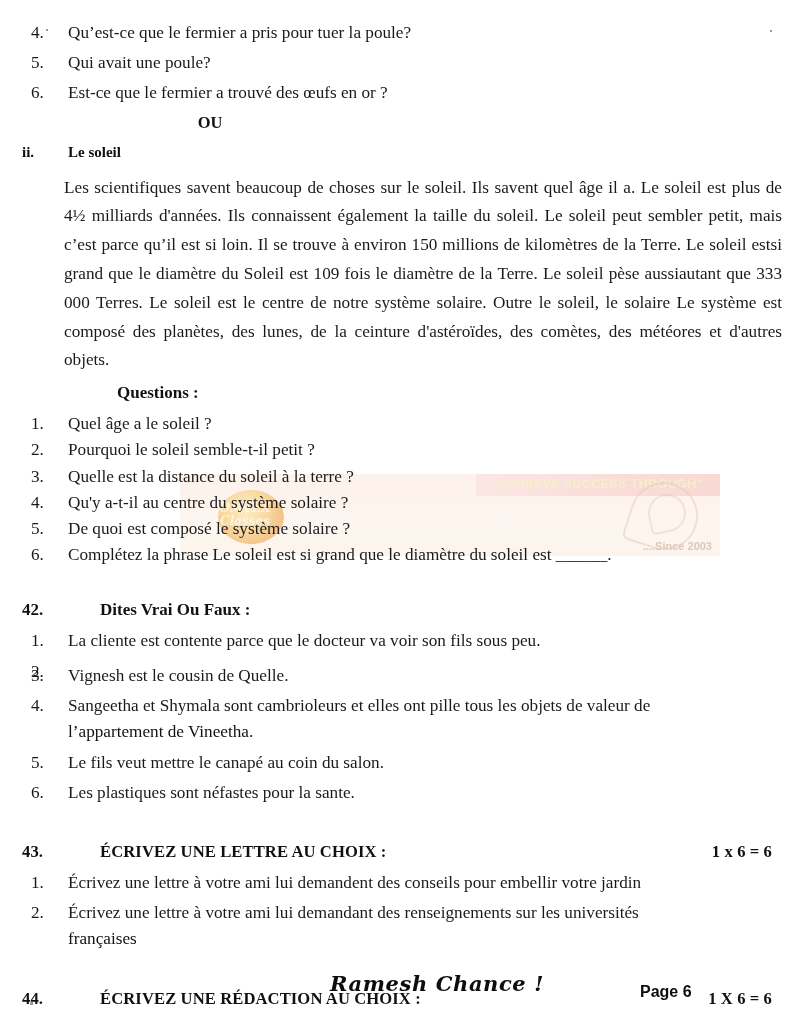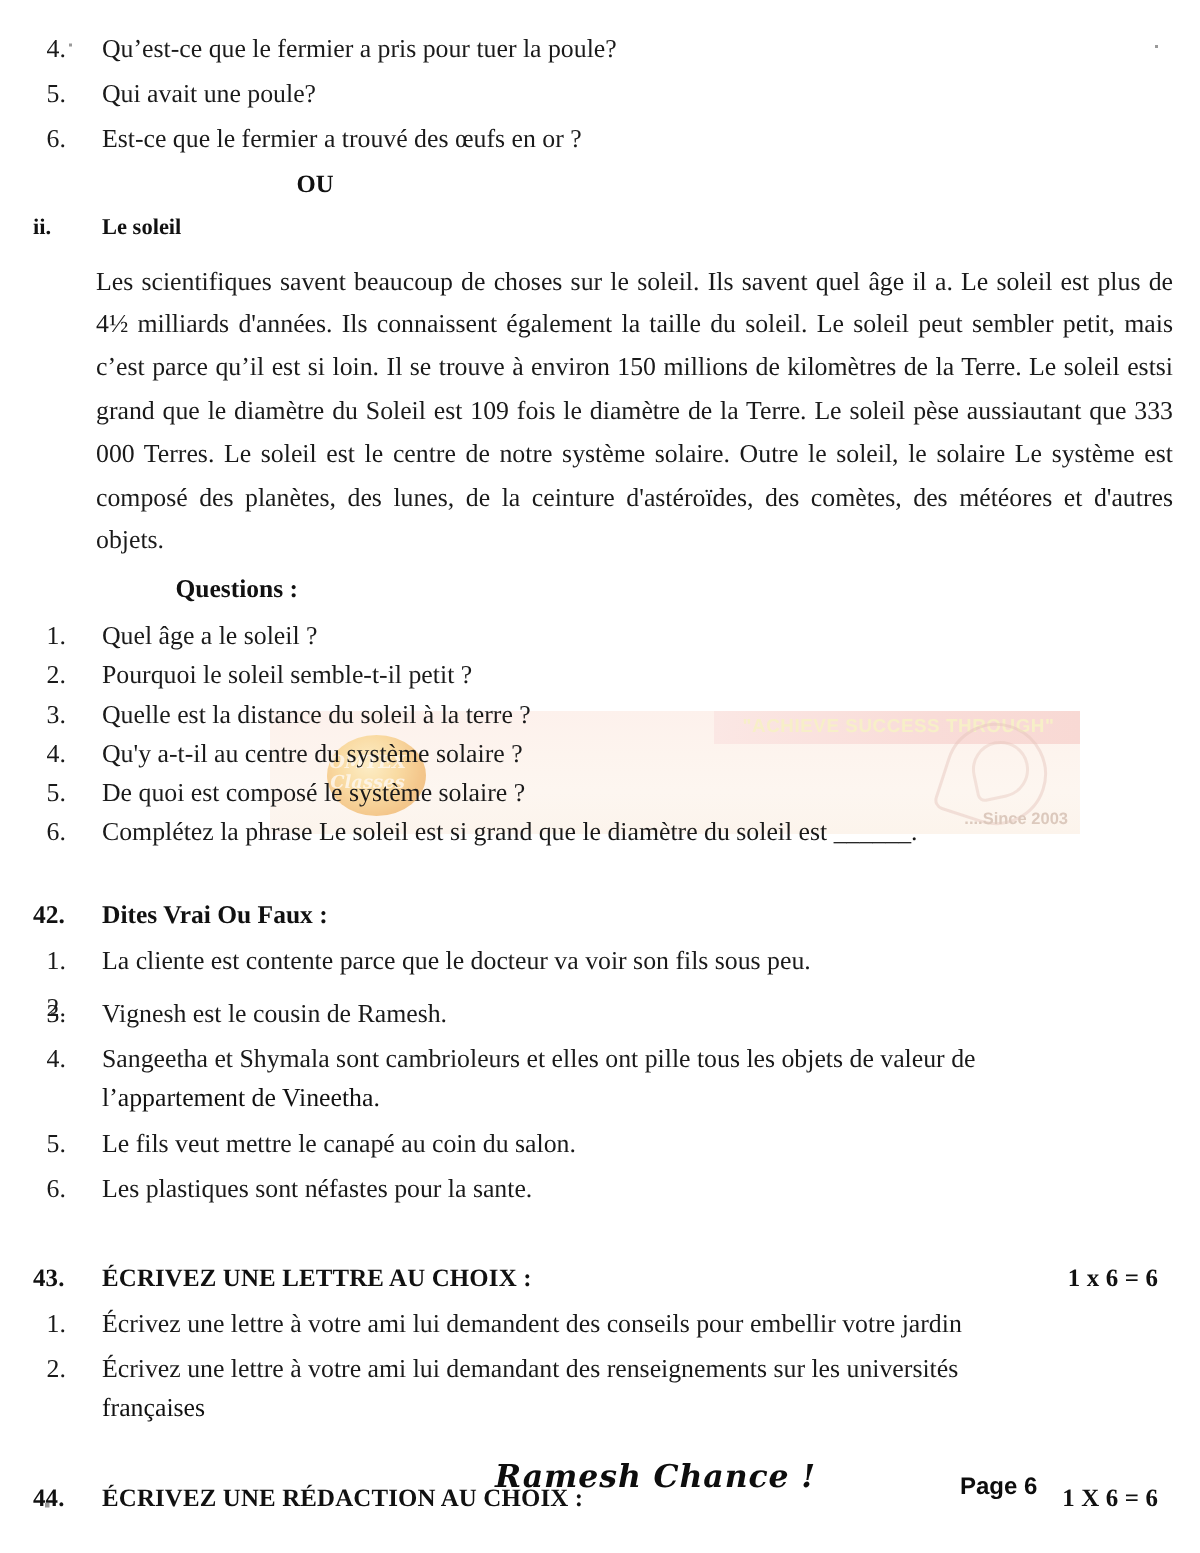--- a/index.html
+++ b/index.html
@@ -192,21 +192,21 @@
   .sub-head {
     padding-left: 85px;
     font-weight: bold;
     font-size: 17px;
     line-height: 28px;
     margin-left: 32px;
   }
 
   .sec-head {
     position: relative;
-    padding-left: 68px;
+    padding-left: 100px;
     font-weight: bold;
     font-size: 17px;
     line-height: 28px;
   }
   .sec-head .snum {
     position: absolute;
     left: 22px;
     top: 0;
     font-weight: bold;
   }
@@ -378,21 +378,21 @@
         <span class="num">1.</span>
         <span>La cliente est contente parce que le docteur va voir son fils sous peu.</span>
       </div>
       <div class="spacer-4"></div>
       <div class="row">
         <span class="num">2.</span>
       </div>
       <div class="spacer-4"></div>
       <div class="row">
         <span class="num">3.</span>
-        <span>Vignesh est le cousin de Ramesh.</span>
+        <span>Vignesh est le cousin de Quelle.</span>
       </div>
       <div class="spacer-4"></div>
       <div class="row">
         <span class="num">4.</span>
         <span>Sangeetha et Shymala sont cambrioleurs et elles ont pille tous les objets de valeur de</span>
       </div>
       <div class="cont">l’appartement de Vineetha.</div>
       <div class="spacer-4"></div>
       <div class="row">
         <span class="num">5.</span>

